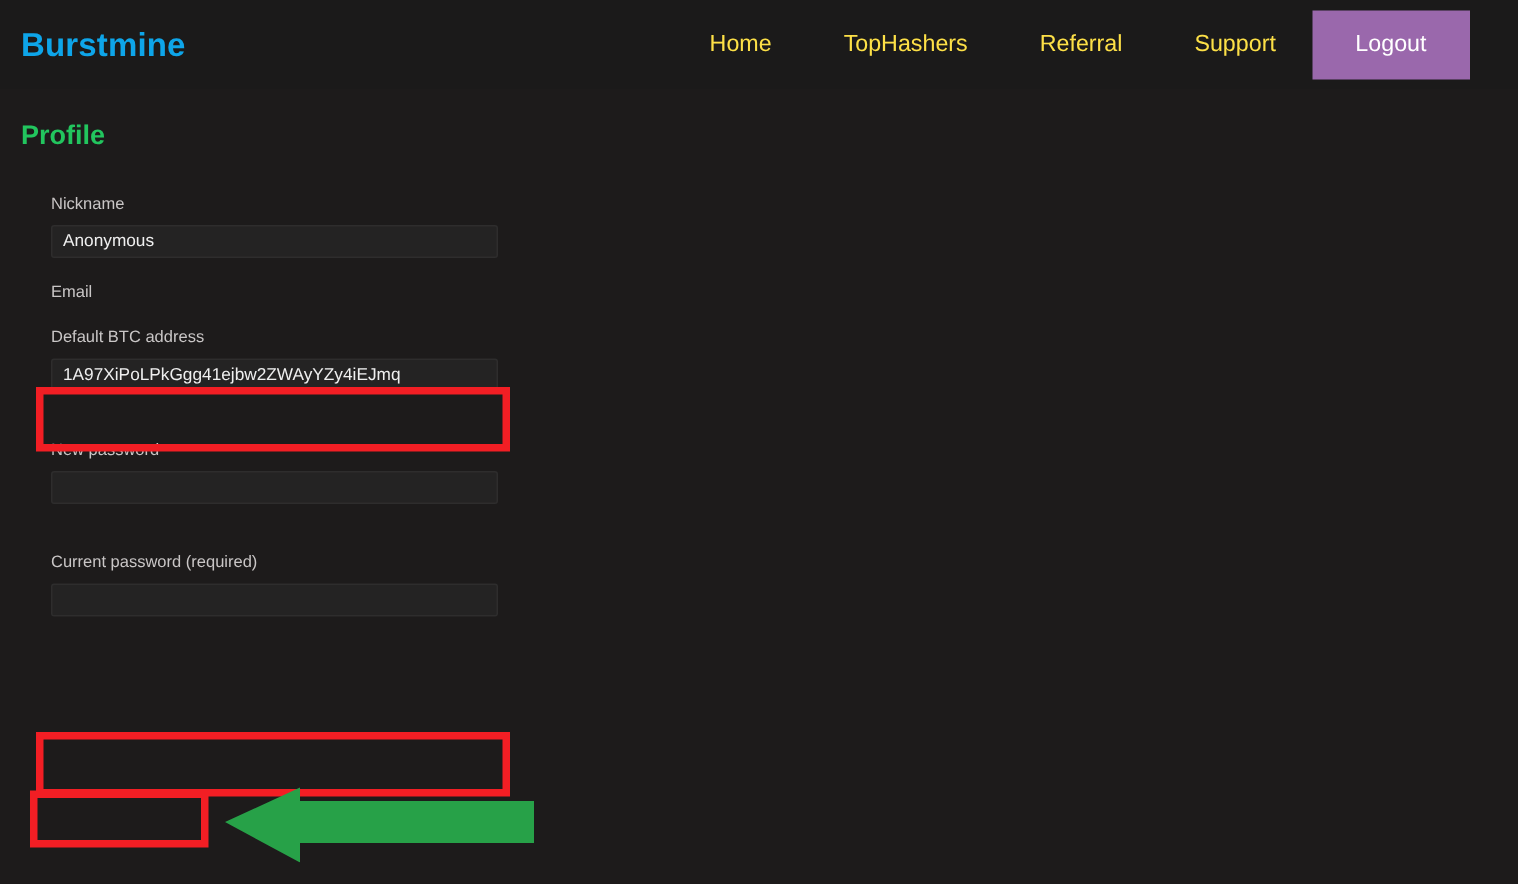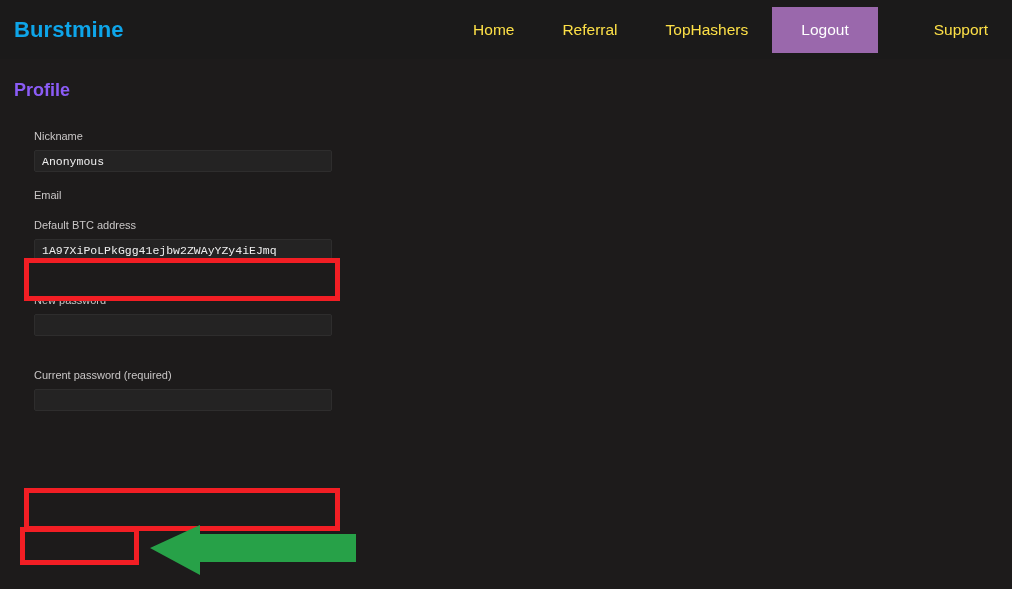--- a/index.html
+++ b/index.html
@@ -58,21 +58,21 @@
   }
 
   
   .page {
     padding: 0;
     position: relative;
   }
   .page-title {
     font-size: 18px;
     font-weight: bold;
-    color: #8b5cf6;
+    color: #22c55e;
     margin: 21px 0 0 14px;
   }
 
   .form {
     margin-left: 34px;
     width: 298px;
     position: relative;
   }
   .field {
     position: relative;
@@ -84,21 +84,21 @@
     line-height: 14px;
   }
   .field-input {
     width: 298px;
     height: 22px;
     background: #242323;
     border: 1px solid #2e2d2d;
     border-radius: 2px;
     color: #efefef;
     font-size: 11.5px;
-    font-family: Liberation Mono, monospace;
+    font-family: Liberation Sans, sans-serif;
     padding: 0 0 0 7px;
     box-sizing: border-box;
     outline: none;
     display: block;
   }
   .field-input::placeholder { color: #6a6a6a; }
 
   .sp-nickname  { margin-top: 28px; }
   .sp-email     { margin-top: 16px; }
   .sp-btc       { margin-top: 16px; }
@@ -153,24 +153,24 @@
     z-index: 45;
   }
 </style>
 </head>
 <body>
 
 <div class="navbar">
   <div class="brand">Burstmine</div>
   <div class="nav-links">
     <a class="nav-link" href="#">Home</a>
+    <a class="nav-link" href="#">TopHashers</a>
     <a class="nav-link" href="#">Referral</a>
-    <a class="nav-link" href="#">TopHashers</a>
+    <a class="nav-link" href="#">Support</a>
     <a class="nav-link logout" href="#">Logout</a>
-    <a class="nav-link" href="#">Support</a>
   </div>
 </div>
 
 <div class="page">
 
   <div class="page-title">Profile</div>
 
   <div class="form">
 
     <div class="field sp-nickname">

